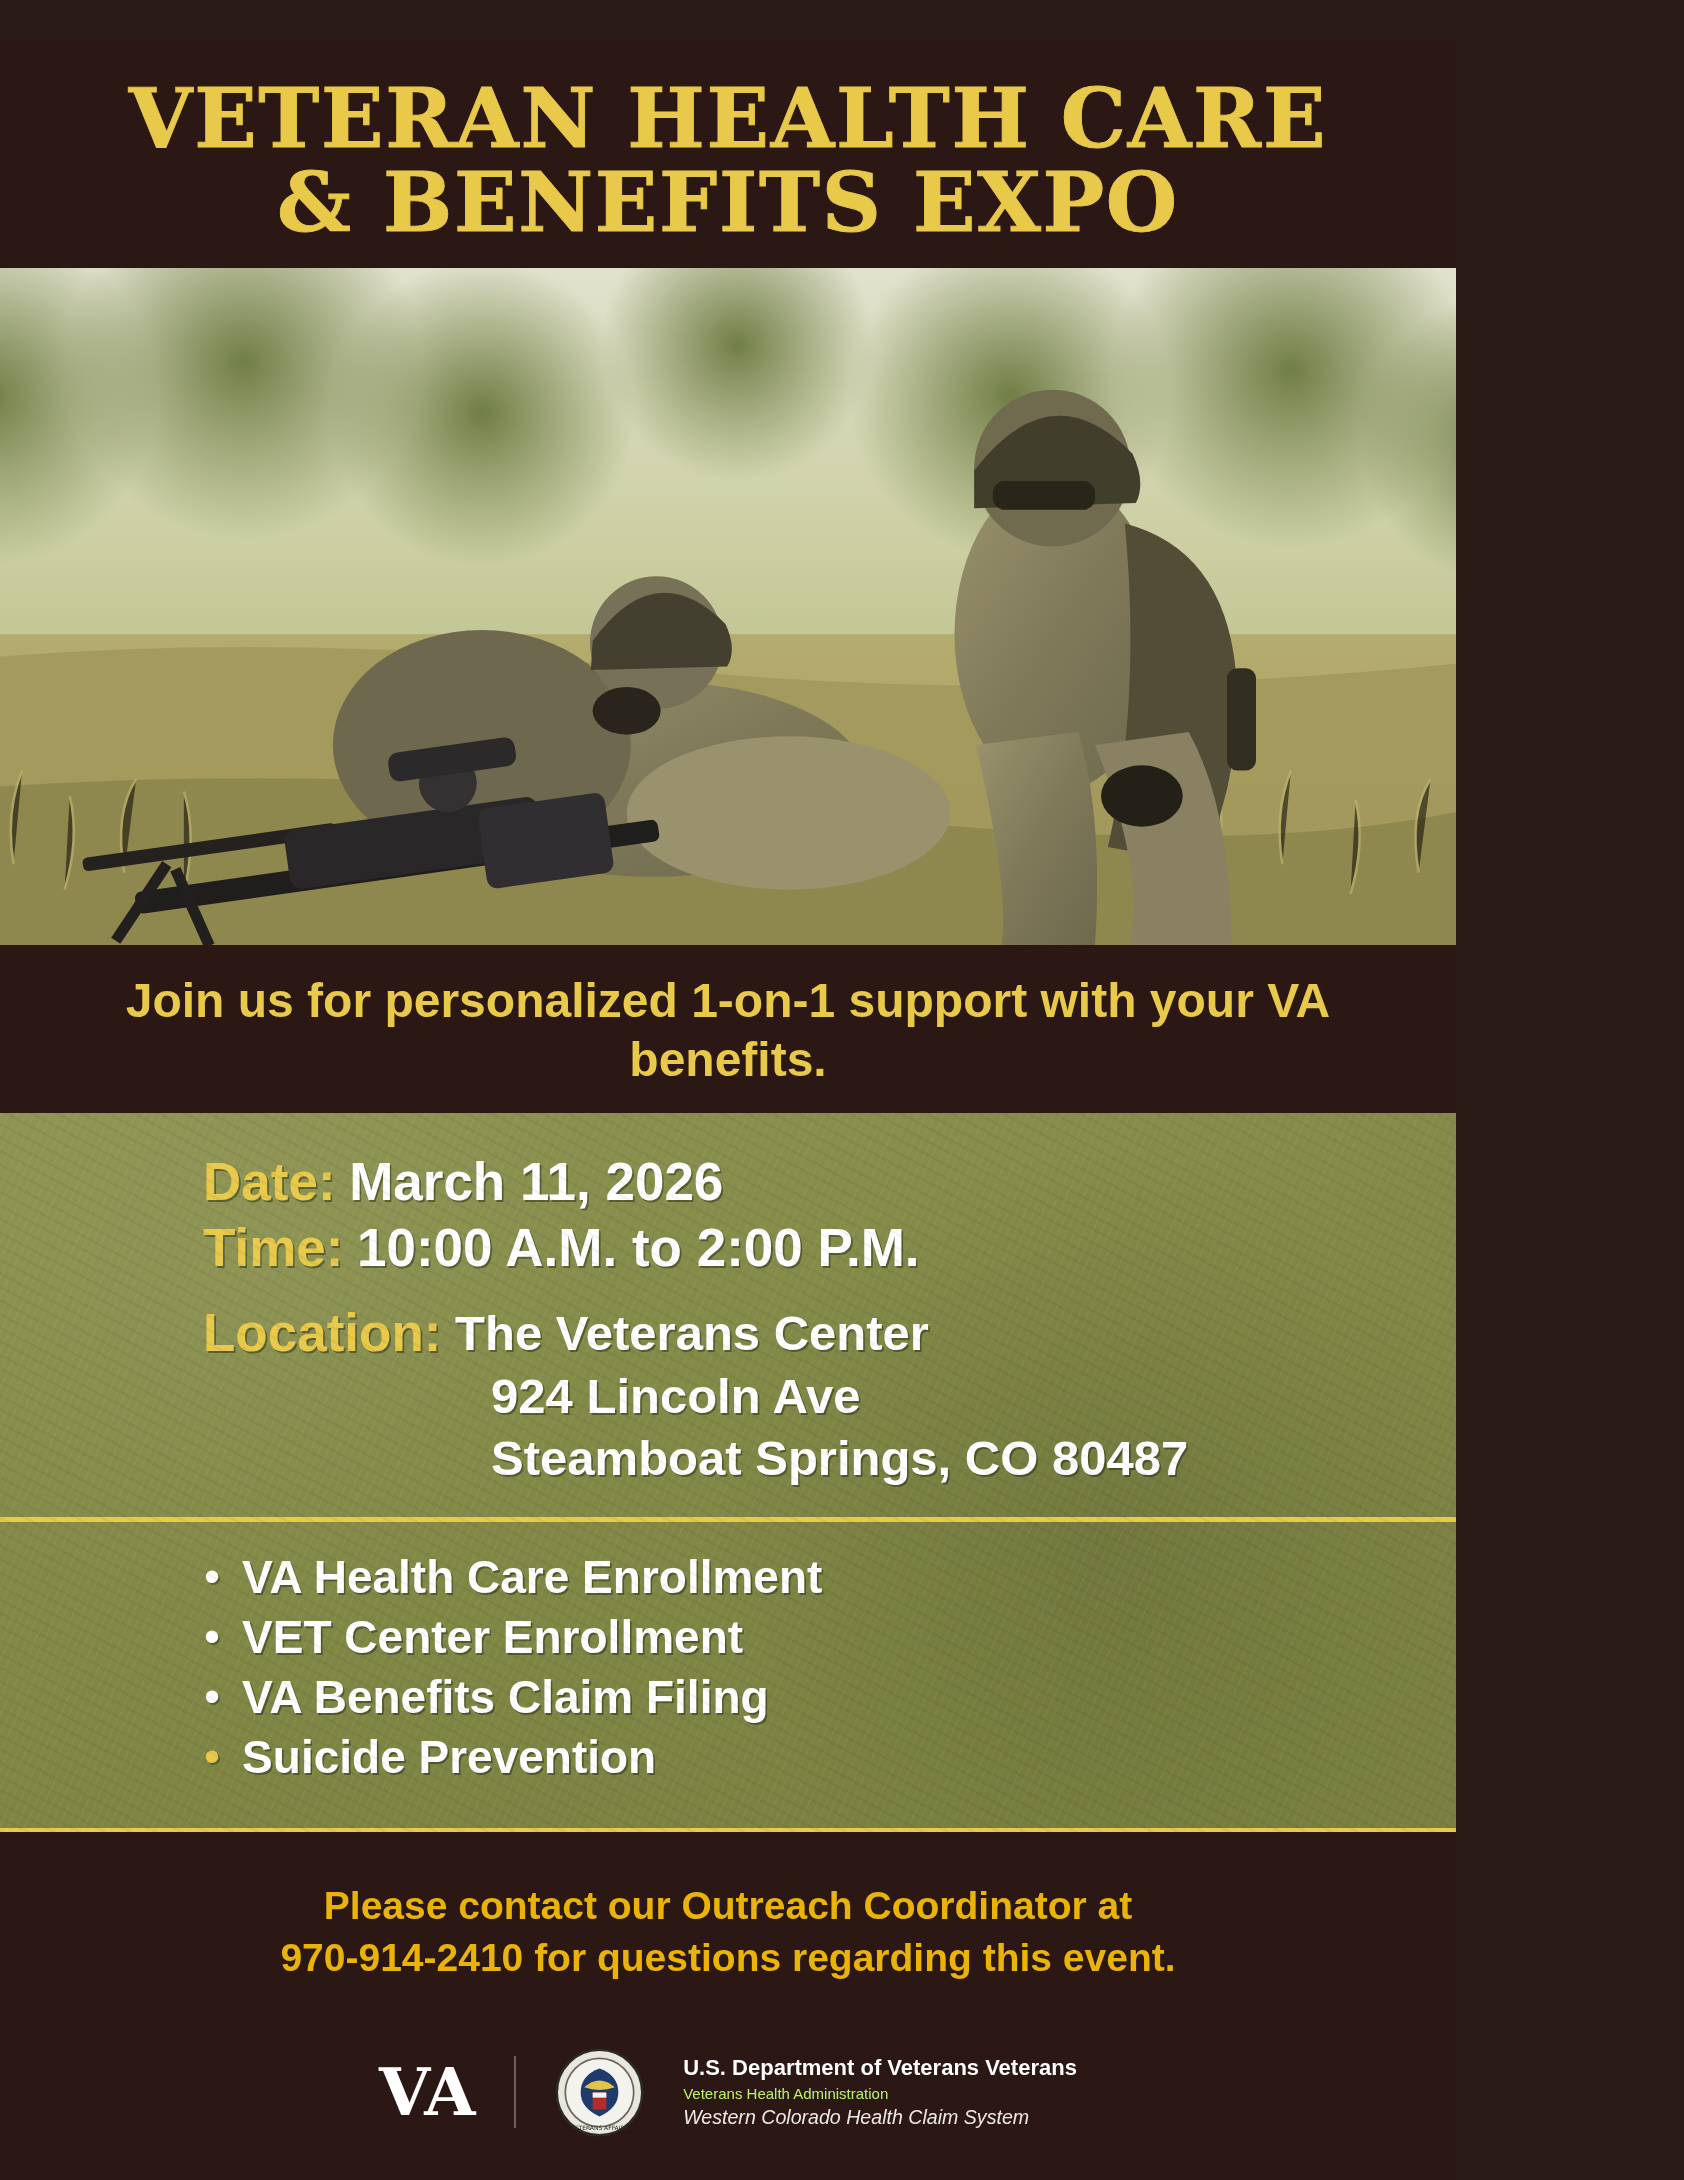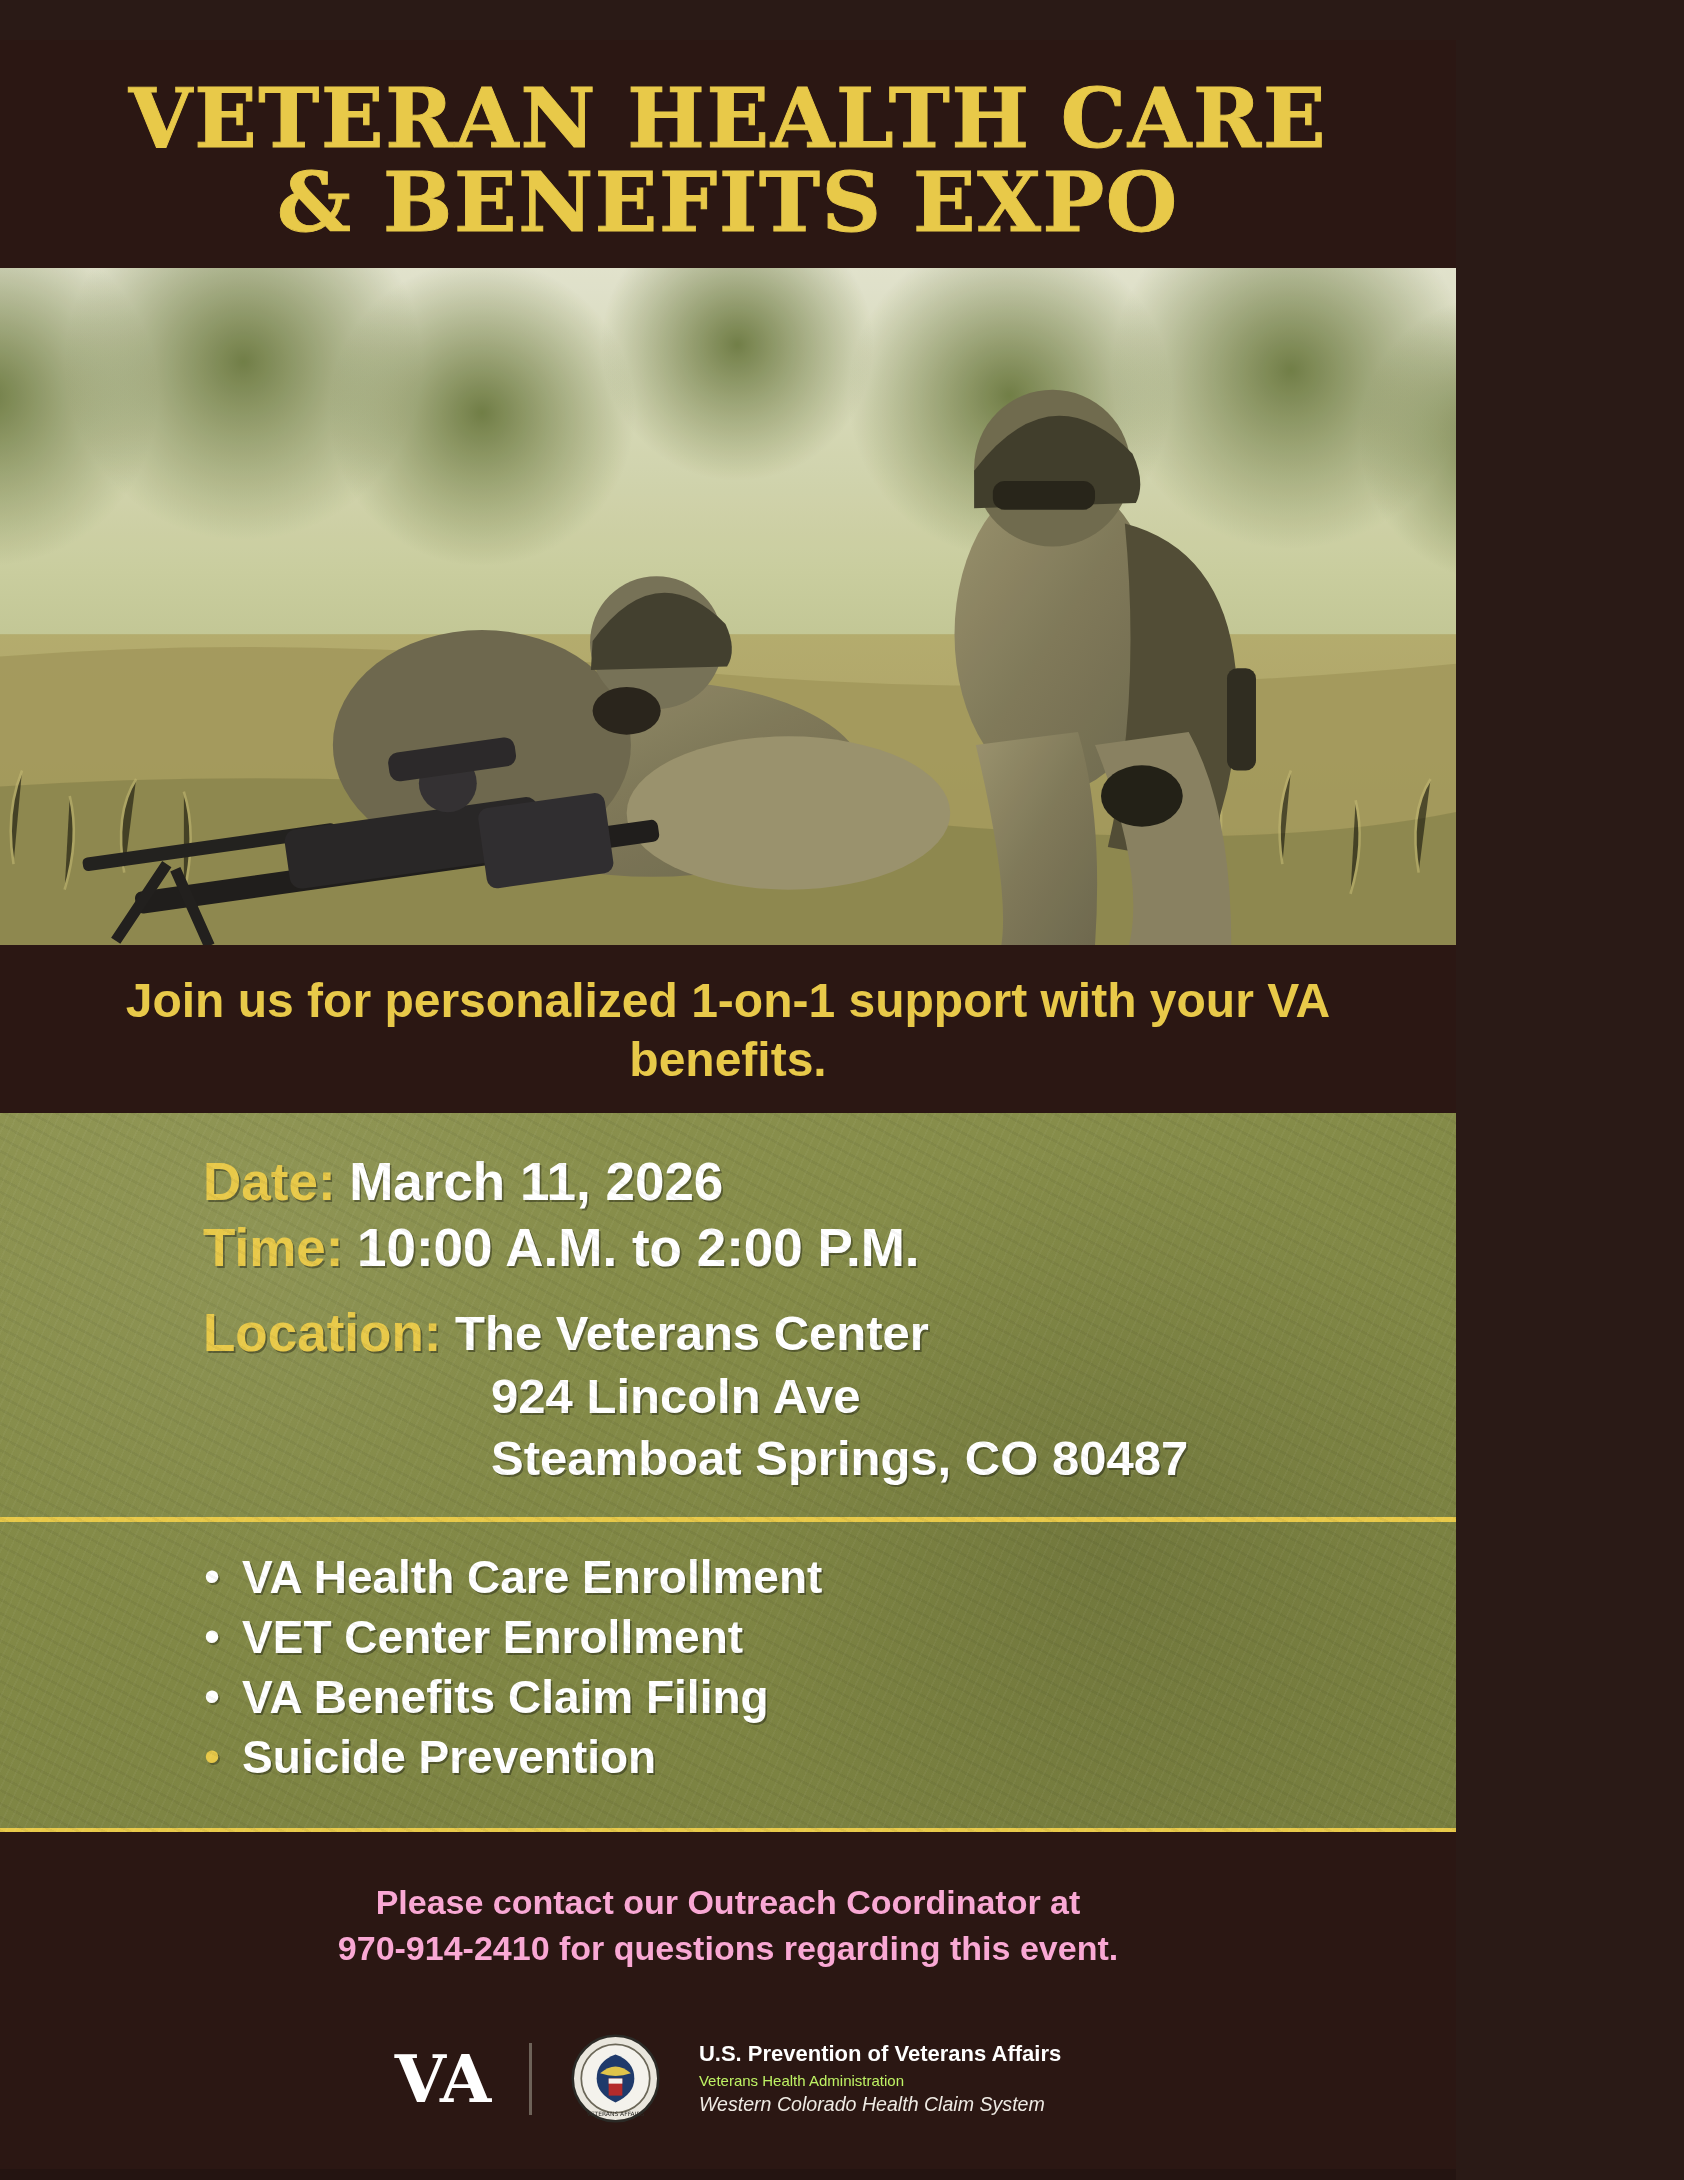--- a/index.html
+++ b/index.html
@@ -140,22 +140,22 @@
     text-shadow:1.7px 1.7px 0 rgba(0,0,0,0.35);
   }
 
   
   .contact {
     background:#2b1713;
     padding:48px 85px 34px 85px;
     text-align:center;
   }
   .contact p {
-    color:#f9a8d4;
-    font-size:34px;
+    color:#eab308;
+    font-size:39px;
     font-weight:bold;
     line-height:1.34;
   }
 
   
   .footer {
     background:#2b1713;
     display:flex;
     align-items:center;
     justify-content:center;
@@ -339,20 +339,20 @@
         <circle cx="52" cy="52" r="50" fill="#e9e6dd" stroke="#2b2a26" stroke-width="3"></circle>
         <circle cx="52" cy="52" r="40" fill="#f4f2ec" stroke="#6b6758" stroke-width="2"></circle>
         <path d="M52 24 q 22 8 22 28 q 0 18 -22 28 q -22 -10 -22 -28 q 0 -20 22 -28 z" fill="#1f3a6b"></path>
         <path d="M34 46 q 18 -16 36 0 q -18 6 -36 0 z" fill="#e0c44a"></path>
         <rect x="44" y="52" width="16" height="20" fill="#b32b2b"></rect>
         <rect x="44" y="52" width="16" height="6" fill="#f4f2ec"></rect>
         <text x="52" y="96" font-size="7" text-anchor="middle" fill="#2b2a26" font-family="DejaVu Sans, sans-serif">VETERANS AFFAIRS</text>
       </svg>
     </span>
     <span class="agency">
-      <span class="l1">U.S. Prevention of Veterans Affairs</span>
+      <span class="l1">U.S. Department of Veterans Veterans</span>
       <span class="l2">Veterans Health Administration</span>
       <span class="l3">Western Colorado Health Claim System</span>
     </span>
   </div>
 
 </div>
 
 
 </body></html>

